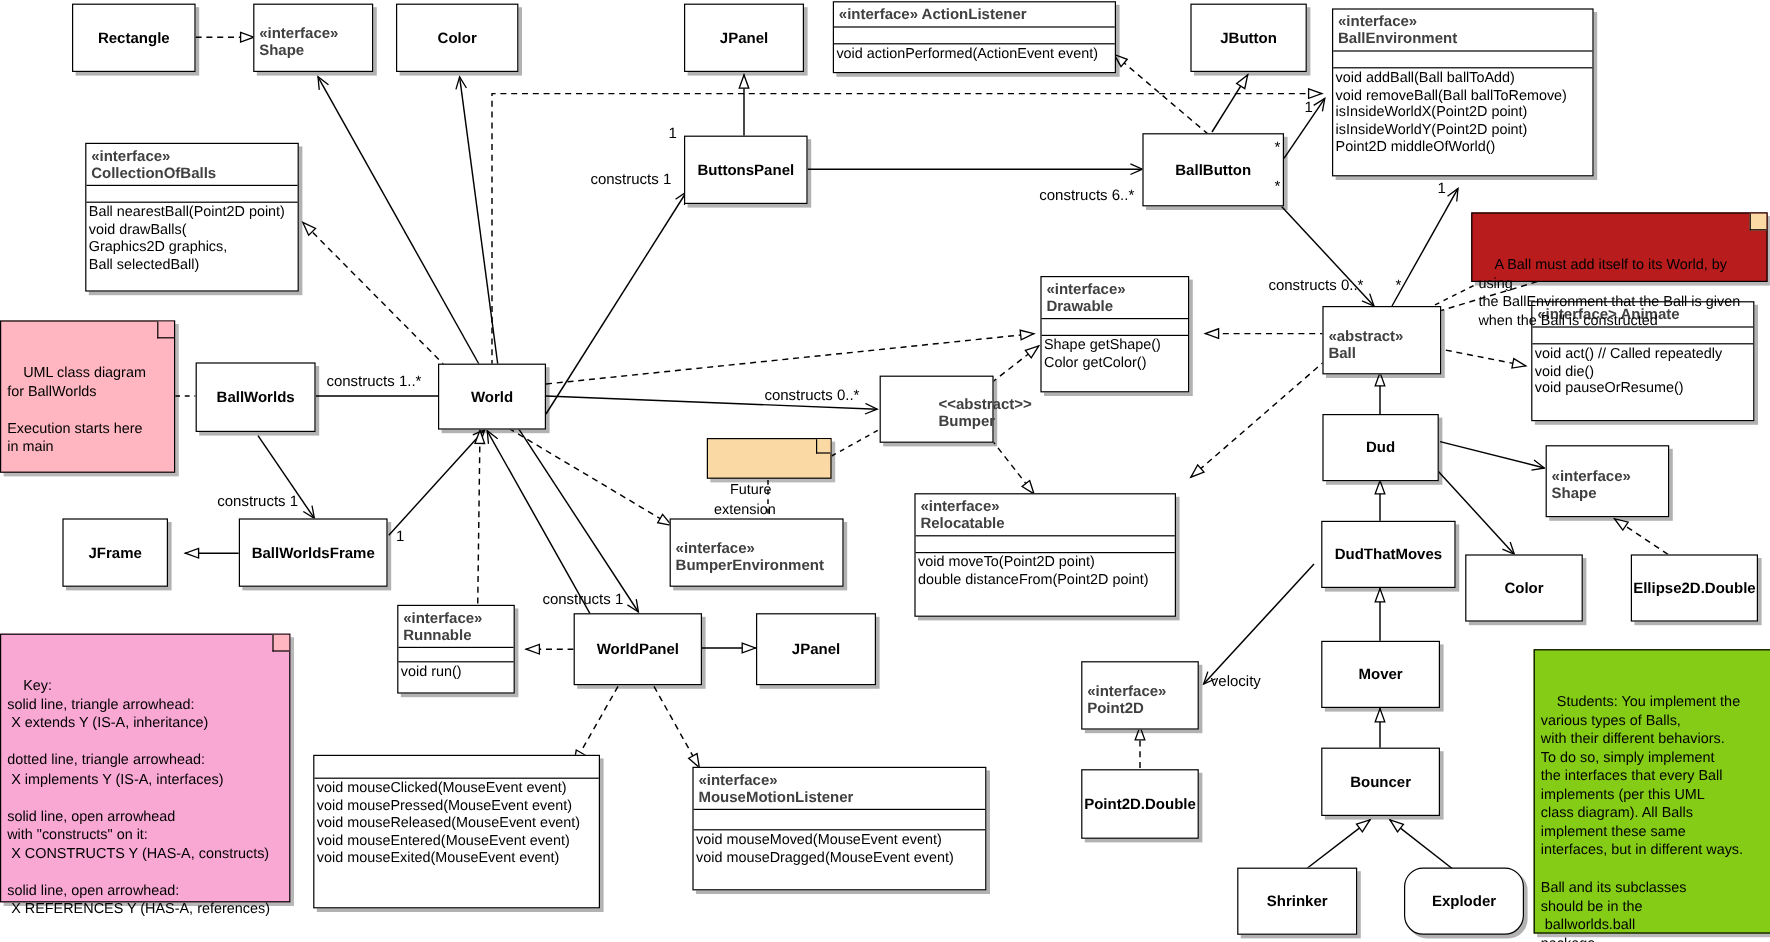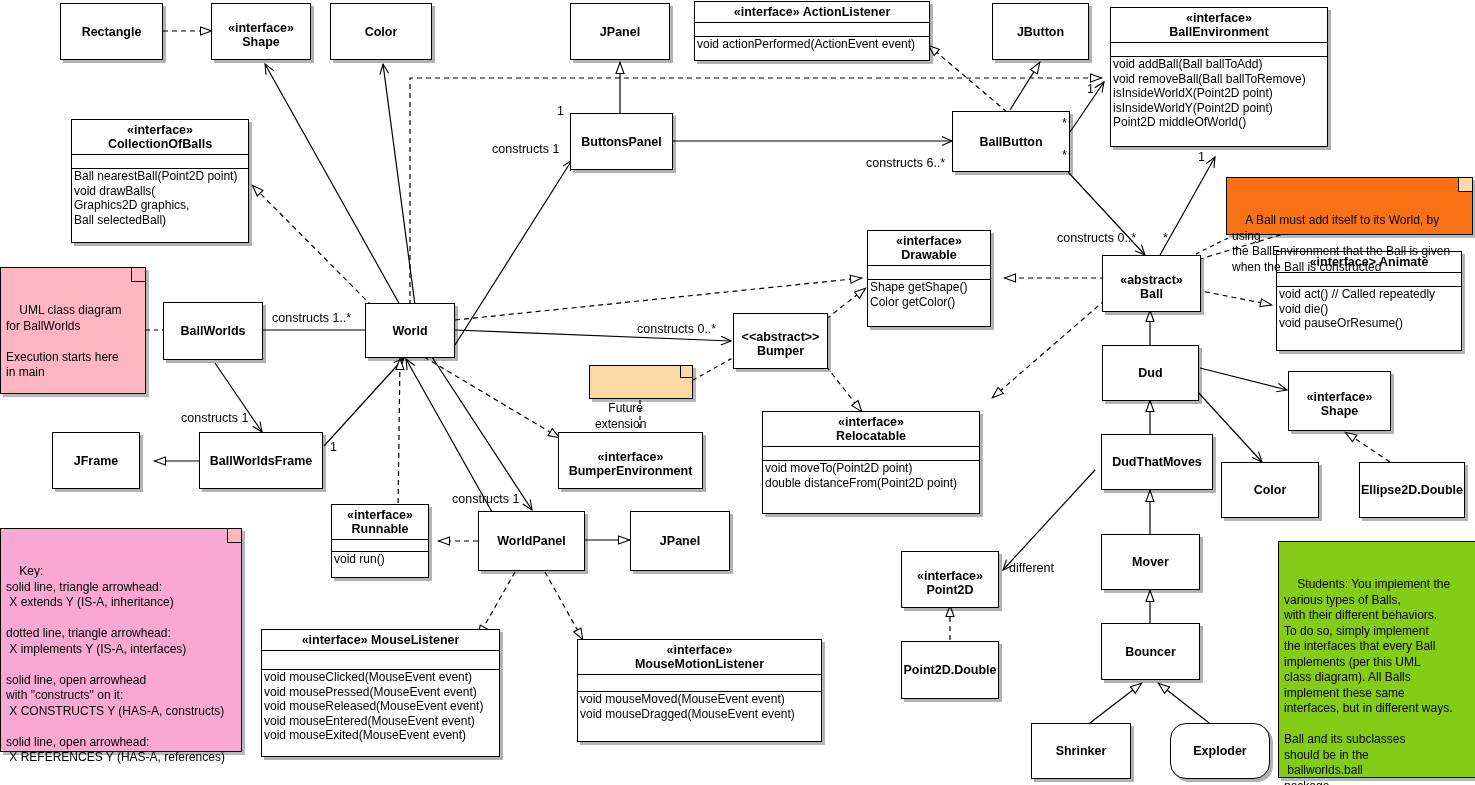--- a/index.html
+++ b/index.html
@@ -13,23 +13,23 @@
   svg#wires{position:absolute;left:0;top:0;width:1475px;height:785px;pointer-events:none;}
   .box{
     position:absolute;
     background:#ffffff;
     border:1.4px solid #000000;
     box-shadow:3px 3px 0 rgba(0,0,0,0.30);
     box-sizing:border-box;
     z-index:5;
   }
   .box .hdr{
-    display:flex;flex-direction:column;justify-content:center;align-items:center;
+    display:flex;flex-direction:column;justify-content:center;align-items:flex-start;
     text-align:center;font-weight:bold;font-size:12.5px;line-height:14px;
-    padding:3px 4px;color:#000000;
+    padding:3px 4px;color:#404040;
   }
   .box.compart .hdr{border-bottom:1.4px solid #000;}
   .box .empty{height:13px;border-bottom:1.4px solid #000;}
   .box .ops{padding:0 1px 1px 2px;}
   .box .ops div{font-size:12px;line-height:14.5px;white-space:nowrap;color:#000;
     font-family:"Liberation Sans", sans-serif;}
   .plain{display:flex;align-items:center;justify-content:center;text-align:center;
      font-weight:bold;font-size:12.5px;line-height:14px;}
   .note{
     position:absolute;box-sizing:border-box;
@@ -277,21 +277,21 @@
 
   <div class="box plain" style="left:365px;top:303px;width:90px;height:55px;">
     <span>World</span>
   </div>
 
   <div class="box plain" style="left:163px;top:302px;width:100px;height:58px;">
     <span>BallWorlds</span>
   </div>
 
   <div class="box" style="left:733px;top:313px;width:95px;height:56px;">
-    <div class="hdr" style="height:100%;">
+    <div class="hdr" style="height:100%;margin-left:44px;">
       <span>&lt;&lt;abstract&gt;&gt;</span>
       <span>Bumper</span>
     </div>
   </div>
 
   <div class="box plain" style="left:1102px;top:345px;width:97px;height:56px;">
     <span>Dud</span>
   </div>
 
   <div class="box" style="left:1288px;top:371px;width:103px;height:60px;">
@@ -372,23 +372,20 @@
 
   <div class="box plain" style="left:901px;top:641px;width:98px;height:58px;">
     <span>Point2D.Double</span>
   </div>
 
   <div class="box plain" style="left:1101px;top:623px;width:99px;height:57px;">
     <span>Bouncer</span>
   </div>
 
   <div class="box compart" style="left:261px;top:629px;width:239px;height:128px;">
-    <div class="hdr">
-      <span>«interface» MouseListener</span>
-    </div>
     <div class="empty" style="height:18px;"></div>
     <div class="ops">
       <div>void mouseClicked(MouseEvent event)</div>
       <div>void mousePressed(MouseEvent event)</div>
       <div>void mouseReleased(MouseEvent event)</div>
       <div>void mouseEntered(MouseEvent event)</div>
       <div>void mouseExited(MouseEvent event)</div>
     </div>
   </div>
 
@@ -431,21 +428,21 @@
  X implements Y (IS-A, interfaces)
 
 solid line, open arrowhead
 with "constructs" on it:
  X CONSTRUCTS Y (HAS-A, constructs)
 
 solid line, open arrowhead:
  X REFERENCES Y (HAS-A, references)</span>
   </div>
 
-  <div class="note" style="left:1226px;top:177px;width:247px;height:58px;background:#f97316;">
+  <div class="note" style="left:1226px;top:177px;width:247px;height:58px;background:#b91c1c;">
     <span class="fold" style="background:#fbd9a5;"></span>
     <span>A Ball must add itself to its World, by using
 the BallEnvironment that the Ball is given
 when the Ball is constructed</span>
   </div>
 
   <div class="note" style="left:589px;top:365px;width:104px;height:34px;background:#fbd9a5;">
     <span class="fold" style="background:#fbd9a5;width:11px;height:11px;"></span>
     <span>Future extension</span>
   </div>
@@ -468,21 +465,21 @@
 package.</span>
   </div>
 
   <div class="lbl" style="left:866px;top:126px;margin-top:30px;">constructs 6..*</div>
   <div class="lbl" style="left:492px;top:142px;">constructs 1</div>
   <div class="lbl" style="left:272px;top:311px;">constructs 1..*</div>
   <div class="lbl" style="left:181px;top:411px;">constructs 1</div>
   <div class="lbl" style="left:637px;top:322px;">constructs 0..*</div>
   <div class="lbl" style="left:1057px;top:231px;">constructs 0..*</div>
   <div class="lbl" style="left:452px;top:492px;">constructs 1</div>
-  <div class="lbl" style="left:1009px;top:561px;">different</div>
+  <div class="lbl" style="left:1009px;top:561px;">velocity</div>
 
   <div class="mult" style="left:1087px;top:82px;">1</div>
   <div class="mult" style="left:1198px;top:150px;">1</div>
   <div class="mult" style="left:557px;top:104px;">1</div>
   <div class="mult" style="left:330px;top:440px;">1</div>
   <div class="mult" style="left:1062px;top:116px;">*</div>
   <div class="mult" style="left:1062px;top:148px;">*</div>
   <div class="mult" style="left:1163px;top:231px;">*</div>
 
 </div>

